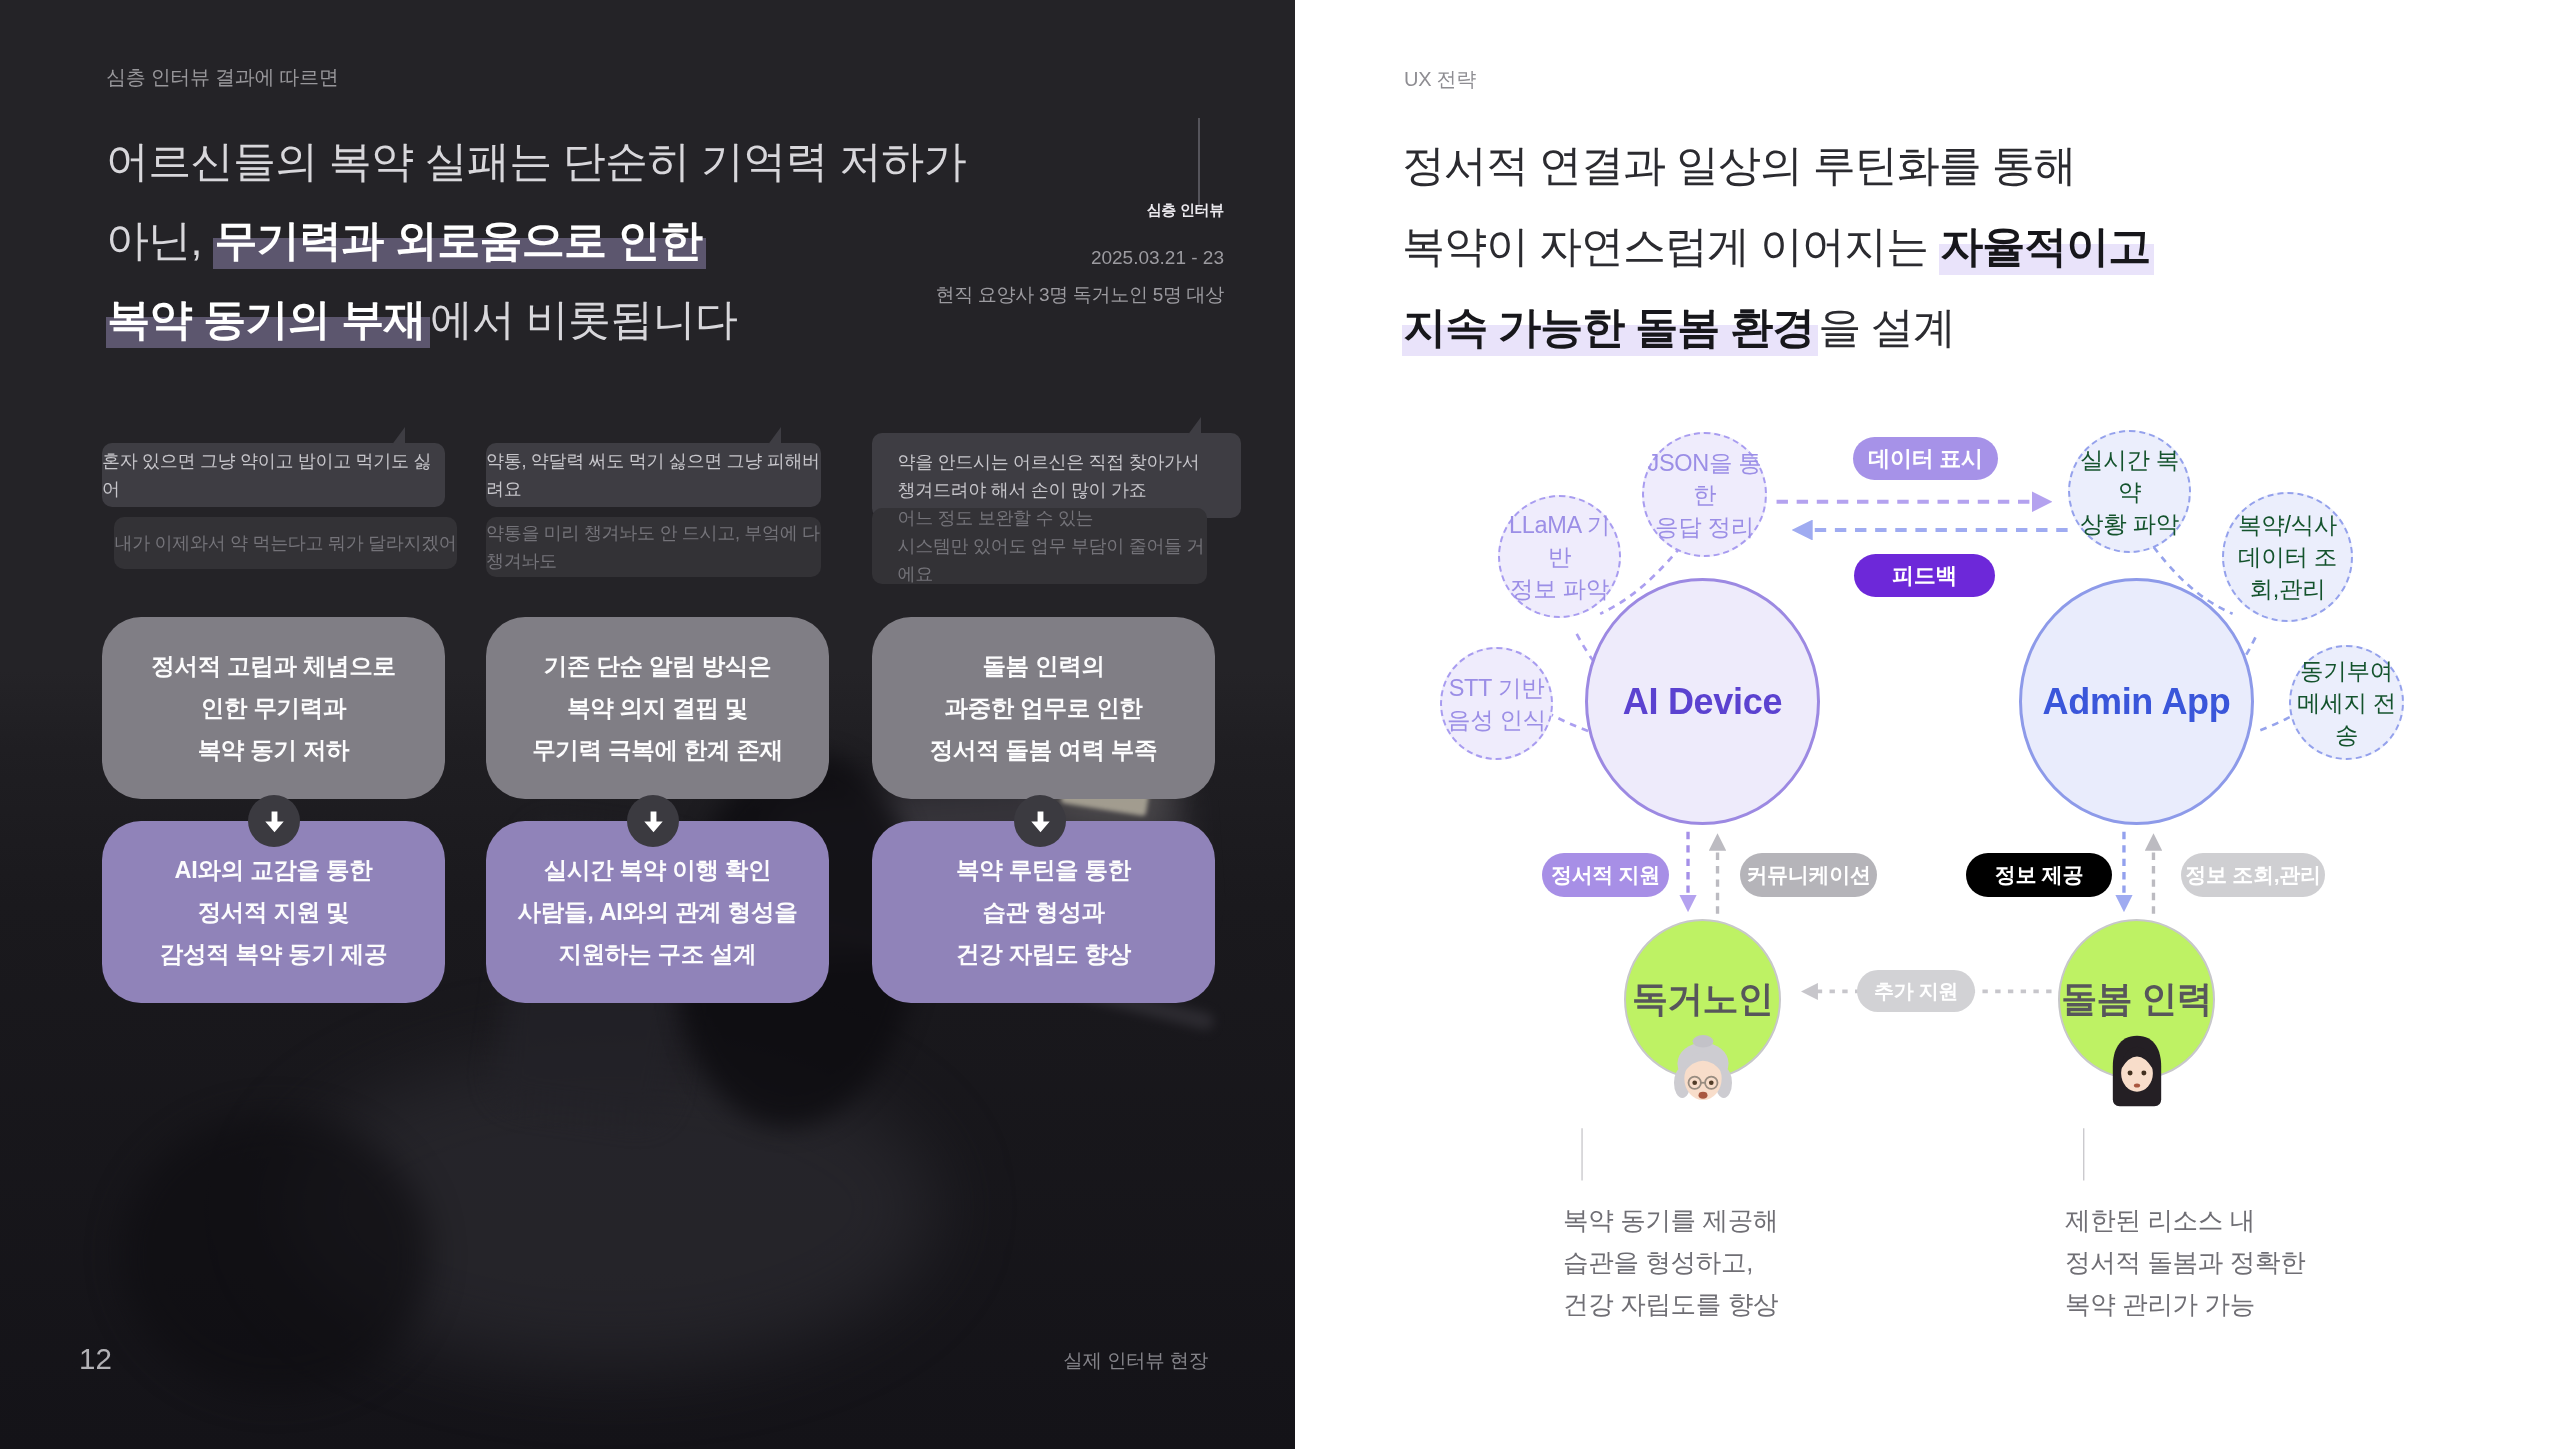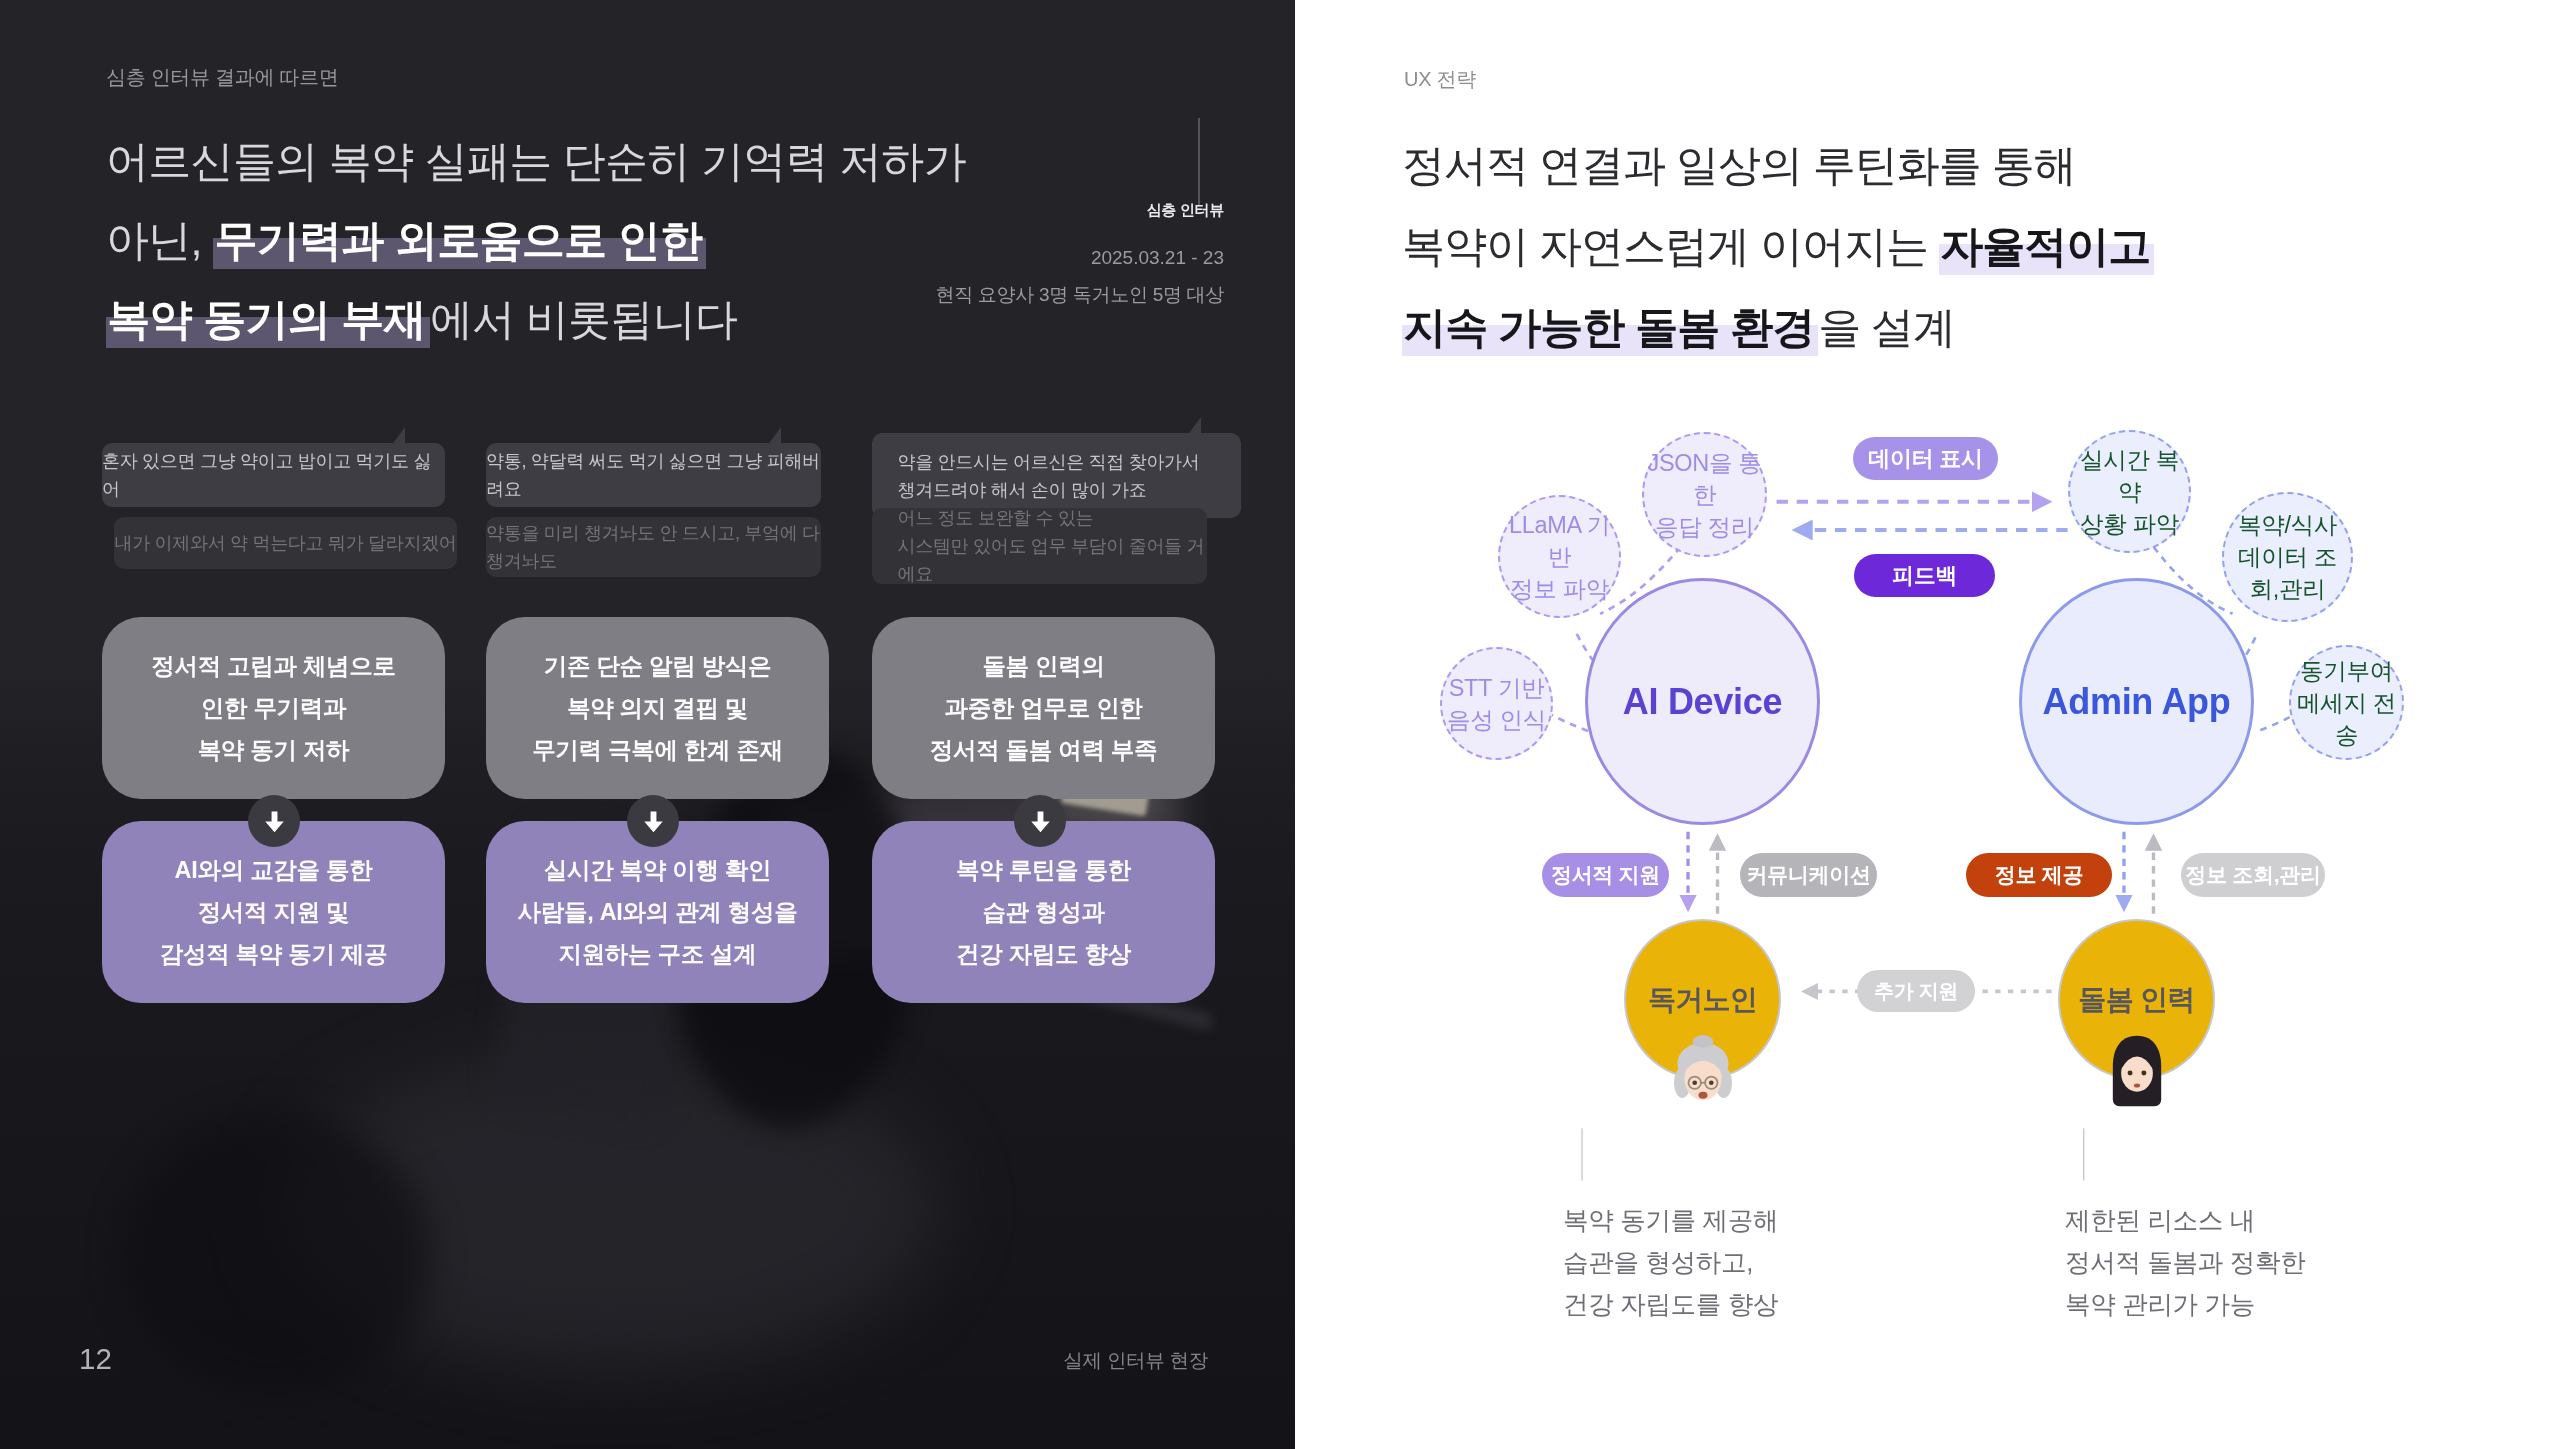--- a/index.html
+++ b/index.html
@@ -71,26 +71,26 @@
   .s-stt{left:145px;top:647px;width:113px;height:113px;}
   .s-live{left:773px;top:430px;width:123px;height:123px;}
   .s-meal{left:927px;top:492px;width:131px;height:130px;}
   .s-moti{left:994px;top:645px;width:115px;height:115px;}
   .pill{position:absolute;border-radius:670px;color:#ffffff;display:flex;align-items:center;justify-content:center;
     font-size:22px;font-weight:600;letter-spacing:-0.3px;z-index:2;}
   .p-data{left:558px;top:437px;width:145px;height:43px;background:#a692e8;}
   .p-feed{left:559px;top:554px;width:141px;height:43px;background:#6d28d9;}
   .p-emo{left:247px;top:853px;width:127px;height:44px;background:#a78fe6;font-size:21px;}
   .p-comm{left:445px;top:853px;width:137px;height:44px;background:#b5b4b9;font-size:21px;}
-  .p-info{left:671px;top:853px;width:146px;height:44px;background:#c2410c;font-size:21px;}
+  .p-info{left:671px;top:853px;width:146px;height:44px;background:#000000;font-size:21px;}
   .p-look{left:886px;top:853px;width:144px;height:44px;background:#cfcfd2;font-size:21px;}
   .p-extra{left:562px;top:970px;width:118px;height:42px;background:#d2d2d5;font-size:20px;}
   .person{position:absolute;top:919px;width:157px;height:161px;border-radius:50%;
-    background:#eab308;border:2.7px solid #c7c7ca;display:flex;align-items:center;justify-content:center;
-    font-size:28px;font-weight:700;color:#57565b;letter-spacing:-0.7px;z-index:2;}
+    background:#bef264;border:2.7px solid #c7c7ca;display:flex;align-items:center;justify-content:center;
+    font-size:36px;font-weight:700;color:#57565b;letter-spacing:-0.7px;z-index:2;}
   .pe-elder{left:329px;}
   .pe-care{left:763px;}
   .avatar{position:absolute;left:50%;transform:translateX(-50%);bottom:-31px;width:70px;height:76px;z-index:3;}
   .note{position:absolute;top:1199px;font-size:25.5px;line-height:42px;color:#6f6e74;letter-spacing:-0.3px;white-space:pre-line;}
   .no1{left:268px;}.no2{left:770px;}
   [data-bind]{white-space:pre-line;}
   .heading-l,.heading-r{white-space:nowrap;}
 </style>
 </head>
 <body>

